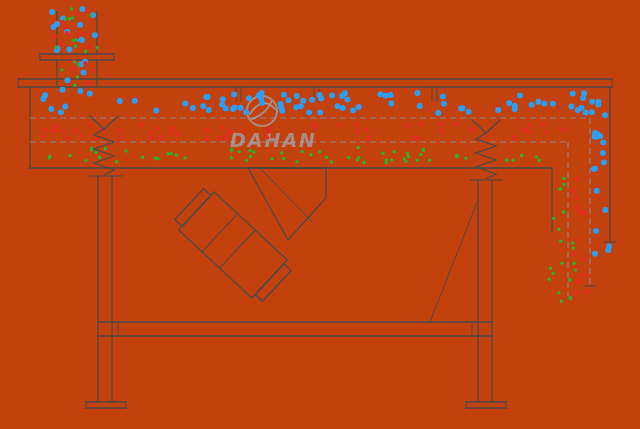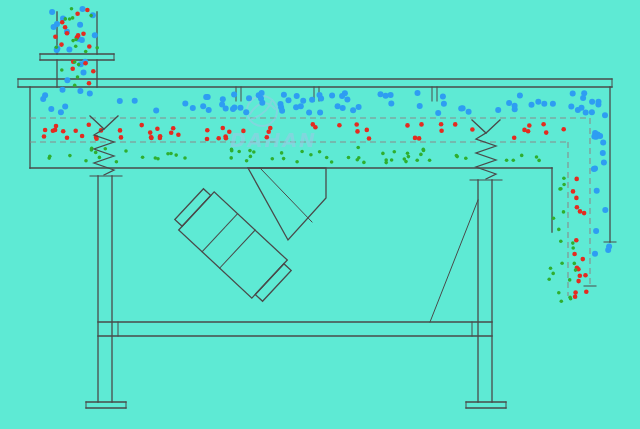--- a/index.html
+++ b/index.html
@@ -1,16 +1,16 @@
 <!DOCTYPE html>
 <html style="--line-color: #4a4a4a; --dash-color: #8a8a8a; --watermark-color: #9cc8e6; --large-particle: #2e9df2; --medium-particle: #e42b20; --small-particle: #2fae2f;"><head>
 <meta charset="utf-8">
 <style>
   html,body{margin:0;padding:0;background:#ffffff;}
-  .page{width:640px;height:429px;position:relative;background:#5eead4;overflow:hidden;}
+  .page{width:640px;height:429px;position:relative;background:#c2410c;overflow:hidden;}
   svg{display:block;}
   .s{stroke:var(--line-color);fill:none;stroke-width:1.3;stroke-linecap:square;}
   .t{stroke:var(--line-color);fill:none;stroke-width:1;stroke-linecap:square;}
   .d{stroke:var(--dash-color);fill:none;stroke-width:1.1;stroke-dasharray:6 4;}
   .wm-stroke{stroke:var(--watermark-color);fill:none;stroke-width:2;stroke-linecap:round;}
   .wm-text{fill:var(--watermark-color);font:italic 700 19px "DejaVu Sans",sans-serif;letter-spacing:2px;}
 </style>
 </head>
 <body>
 

